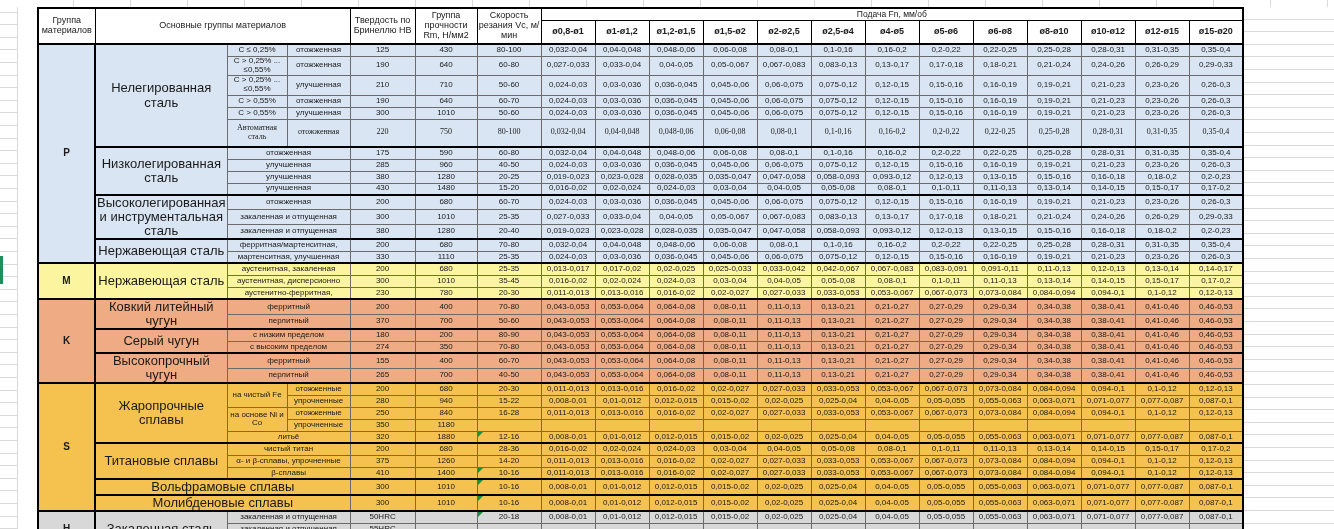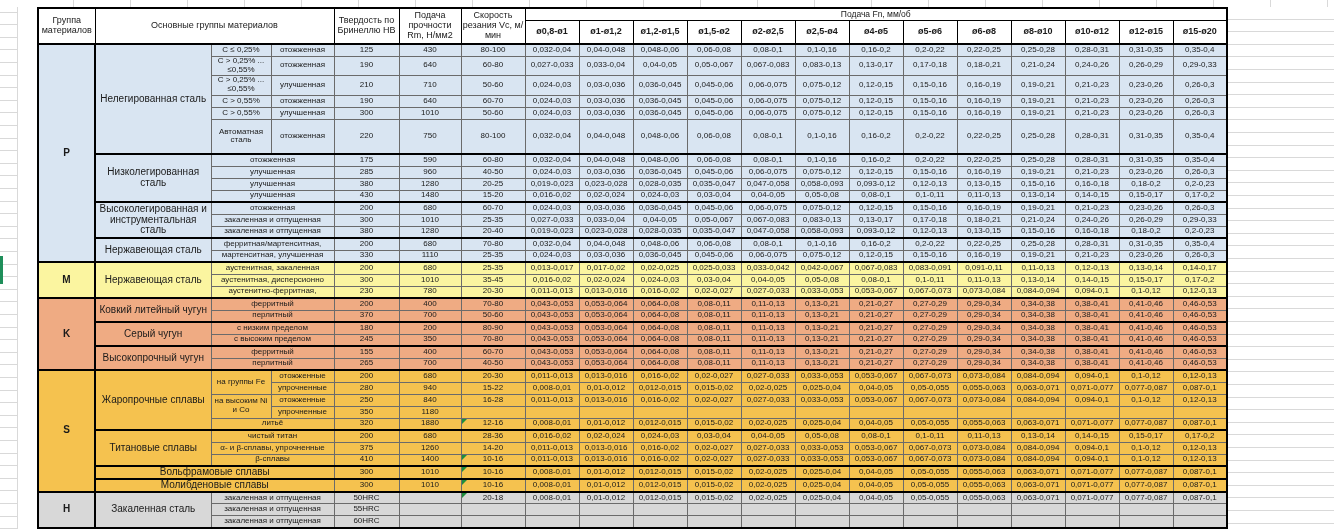--- a/index.html
+++ b/index.html
@@ -37,21 +37,21 @@
     background:#fff;
   }
   thead th{background:#ffffff;font-weight:normal;font-size:9px;border-color:#000;}
   th.feed-title{font-size:8.5px;height:11px;}
   th.feed-col{font-weight:bold;font-size:9px;height:22px;border-bottom:2px solid #000;}
   th.head-main{border-bottom:2px solid #000;}
   tbody tr{height:12px;}
   tbody tr.g td{background:var(--bg);}
   tr.block-start td{border-top:2px solid #000;}
   td.letter{font-weight:bold;font-size:10px;border-right:2px solid #000;border-left:2px solid #000;}
-  td.main1{font-size:10px;}
+  td.main1{font-size:13px;}
   td.sub{font-size:8px;}
   td.flag{position:relative;}
   td.flag::before{
     content:"";position:absolute;top:0;left:0;width:0;height:0;
     border-top:5px solid #1E8E3E;border-right:5px solid transparent;
   }
 </style>
 </head>
 <body>
 
@@ -81,21 +81,21 @@
       <col style="width:54px">
       <col style="width:54px">
       <col style="width:54px">
     <col style="width:54px">
   </colgroup>
   <thead>
     <tr>
       <th rowspan="2" class="head-main">Группа материалов</th>
       <th rowspan="2" colspan="3" class="head-main">Основные группы материалов</th>
       <th rowspan="2" class="head-main">Твердость по Бринеллю НВ</th>
-      <th rowspan="2" class="head-main">Подача прочности Rm, Н/мм2</th>
+      <th rowspan="2" class="head-main">Группа прочности Rm, Н/мм2</th>
       <th rowspan="2" class="head-main">Скорость резания Vc, м/мин</th>
       <th colspan="13" class="feed-title">Подача Fn, мм/об</th>
     </tr>
     <tr id="feed-cols-row">
         <th class="feed-col">ø0,8-ø1</th>
         <th class="feed-col">ø1-ø1,2</th>
         <th class="feed-col">ø1,2-ø1,5</th>
         <th class="feed-col">ø1,5-ø2</th>
         <th class="feed-col">ø2-ø2,5</th>
         <th class="feed-col">ø2,5-ø4</th>
@@ -204,21 +204,21 @@
         <td>0,06-0,075</td>
         <td>0,075-0,12</td>
         <td>0,12-0,15</td>
         <td>0,15-0,16</td>
         <td>0,16-0,19</td>
         <td>0,19-0,21</td>
         <td>0,21-0,23</td>
         <td>0,23-0,26</td>
         <td>0,26-0,3</td>
       </tr>
-      <tr class="g" style="--bg: #D9E5F2; height: 35px;">
+      <tr class="g" style="--bg: #D9E5F2; height: 28px; font-family: Liberation Serif, serif;">
         <td rowspan="1" class="sub">Автоматная сталь</td>
         <td class="sub">отожженная</td>
         <td>220</td>
         <td>750</td>
         <td>80-100</td>
         <td>0,032-0,04</td>
         <td>0,04-0,048</td>
         <td>0,048-0,06</td>
         <td>0,06-0,08</td>
         <td>0,08-0,1</td>
@@ -519,21 +519,21 @@
         <td>0,21-0,27</td>
         <td>0,27-0,29</td>
         <td>0,29-0,34</td>
         <td>0,34-0,38</td>
         <td>0,38-0,41</td>
         <td>0,41-0,46</td>
         <td>0,46-0,53</td>
       </tr>
       <tr class="g" style="--bg: #EFAB83;">
         <td colspan="2" class="sub">с высоким пределом</td>
-        <td>245</td>
+        <td>274</td>
         <td>350</td>
         <td>70-80</td>
         <td>0,043-0,053</td>
         <td>0,053-0,064</td>
         <td>0,064-0,08</td>
         <td>0,08-0,11</td>
         <td>0,11-0,13</td>
         <td>0,13-0,21</td>
         <td>0,21-0,27</td>
         <td>0,27-0,29</td>
@@ -578,21 +578,21 @@
         <td>0,27-0,29</td>
         <td>0,29-0,34</td>
         <td>0,34-0,38</td>
         <td>0,38-0,41</td>
         <td>0,41-0,46</td>
         <td>0,46-0,53</td>
       </tr>
       <tr class="g block-start" style="--bg: #F5C24F;">
         <td rowspan="10" class="letter">S</td>
         <td rowspan="5" class="main1">Жаропрочные сплавы</td>
-        <td rowspan="2" class="sub">на группы Fe</td>
+        <td rowspan="2" class="sub">на чистый Fe</td>
         <td class="sub">отожженные</td>
         <td>200</td>
         <td>680</td>
         <td>20-30</td>
         <td>0,011-0,013</td>
         <td>0,013-0,016</td>
         <td>0,016-0,02</td>
         <td>0,02-0,027</td>
         <td>0,027-0,033</td>
         <td>0,033-0,053</td>
@@ -617,21 +617,21 @@
         <td>0,025-0,04</td>
         <td>0,04-0,05</td>
         <td>0,05-0,055</td>
         <td>0,055-0,063</td>
         <td>0,063-0,071</td>
         <td>0,071-0,077</td>
         <td>0,077-0,087</td>
         <td>0,087-0,1</td>
       </tr>
       <tr class="g" style="--bg: #F5C24F;">
-        <td rowspan="2" class="sub">на высоким Ni и Co</td>
+        <td rowspan="2" class="sub">на основе Ni и Co</td>
         <td class="sub">отожженные</td>
         <td>250</td>
         <td>840</td>
         <td>16-28</td>
         <td>0,011-0,013</td>
         <td>0,013-0,016</td>
         <td>0,016-0,02</td>
         <td>0,02-0,027</td>
         <td>0,027-0,033</td>
         <td>0,033-0,053</td>

